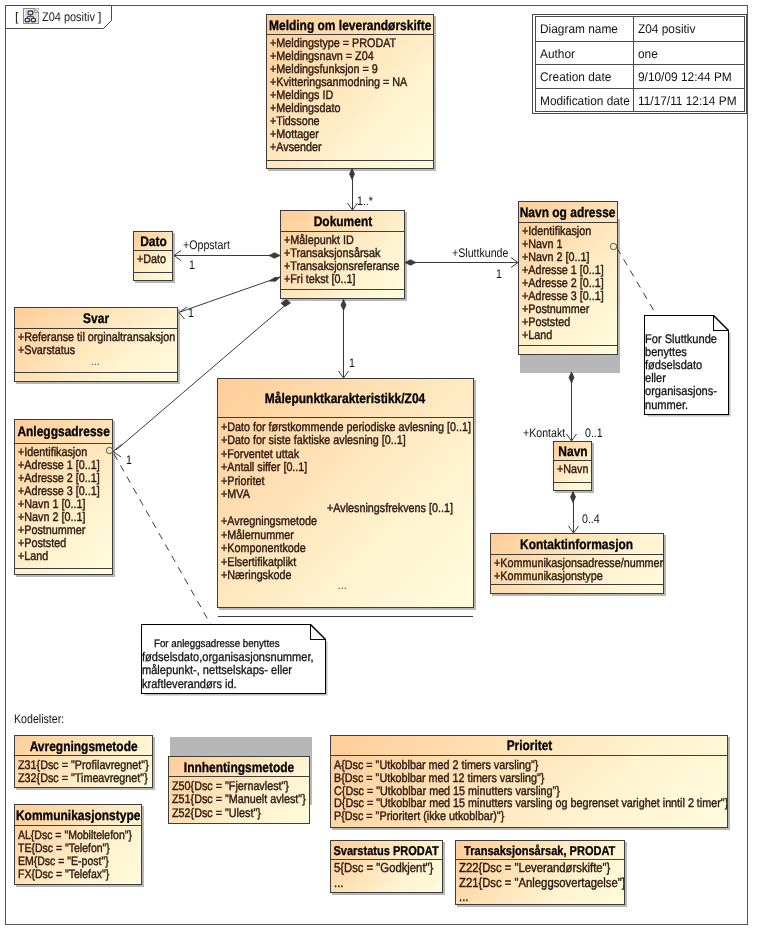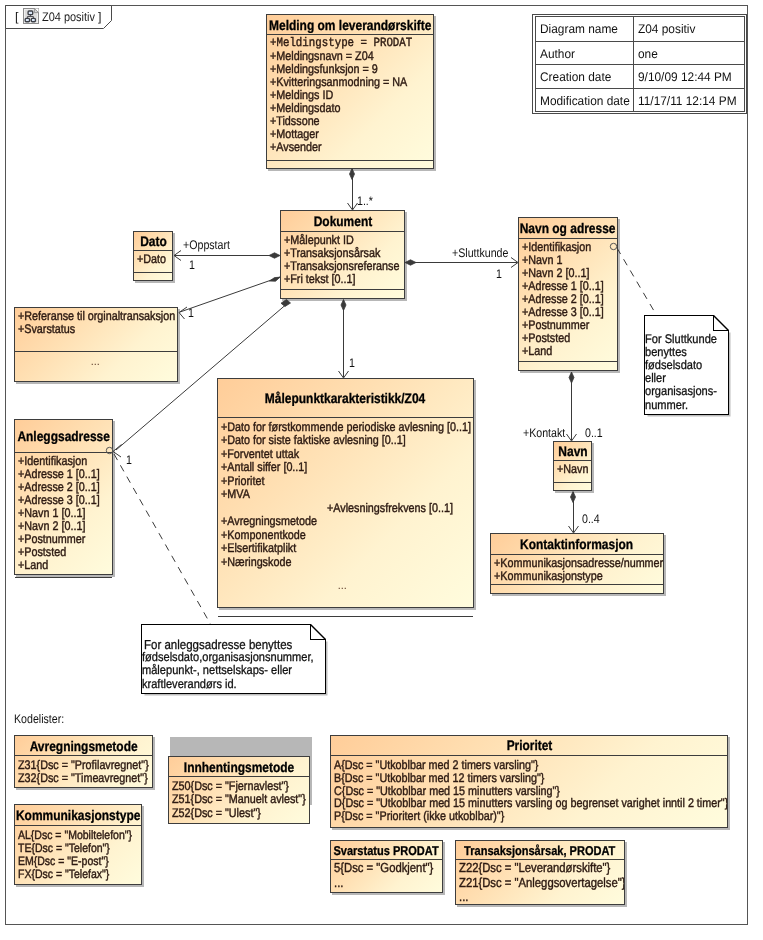--- a/index.html
+++ b/index.html
@@ -94,21 +94,21 @@
         <div class="cell k" style="width:98px;padding:0 0 0 4px;line-height:23px;"><span>Modification date</span></div>
         <div class="cell v" style="width:110px;padding:0 0 0 4px;line-height:23px;"><span>11/17/11 12:14 PM</span></div>
       </div>
   </div>
   <div class="umlshadow" style="left:268px;top:16px;width:168px;height:155px;"></div>
   <div class="umlbox" style="left:266px;top:14px;width:168px;height:155px;">
     <div class="hdr" style="height:20px;line-height:18px;font-size:13.9px;">
         <span>Melding om leverandørskifte</span>
       </div>
     <div class="body" style="height:125px;padding:1.5px 0 0 3px;font-size:12.5px;">
-      <div class="attr" style="line-height:13.1px;font-family:Liberation Mono, monospace;"><span>+Meldingstype = PRODAT</span></div>
+      <div class="attr" style="line-height:13.1px;"><span>+Meldingstype = PRODAT</span></div>
       <div class="attr" style="line-height:13.1px;"><span>+Meldingsnavn = Z04</span></div>
       <div class="attr" style="line-height:13.1px;"><span>+Meldingsfunksjon = 9</span></div>
       <div class="attr" style="line-height:13.1px;"><span>+Kvitteringsanmodning = NA</span></div>
       <div class="attr" style="line-height:13.1px;"><span>+Meldings ID</span></div>
       <div class="attr" style="line-height:13.1px;"><span>+Meldingsdato</span></div>
       <div class="attr" style="line-height:13.1px;"><span>+Tidssone</span></div>
       <div class="attr" style="line-height:13.1px;"><span>+Mottager</span></div>
       <div class="attr" style="line-height:13.1px;"><span>+Avsender</span></div>
     </div>
     <div class="foot" style="height:10px;"></div>
@@ -130,49 +130,52 @@
       </div>
     <div class="body" style="height:57px;padding:1.5px 0 0 3px;font-size:12.5px;">
       <div class="attr" style="line-height:13.1px;"><span>+Målepunkt ID</span></div>
       <div class="attr" style="line-height:13.1px;"><span>+Transaksjonsårsak</span></div>
       <div class="attr" style="line-height:13.1px;"><span>+Transaksjonsreferanse</span></div>
       <div class="attr" style="line-height:13.1px;"><span>+Fri tekst [0..1]</span></div>
     </div>
     <div class="foot" style="height:11px;"></div>
   </div>
   <div class="umlshadow" style="left:520px;top:219px;width:100px;height:154px;"></div>
-  <div class="umlbox" style="left:518px;top:217px;width:100px;height:154px;">
+  <div class="umlbox" style="left:518px;top:201px;width:100px;height:154px;">
     <div class="hdr" style="height:21px;line-height:19px;font-size:13.9px;">
         <span>Navn og adresse</span>
       </div>
     <div class="body" style="height:122px;padding:1.5px 0 0 3px;font-size:12.5px;">
       <div class="attr" style="line-height:13.1px;"><span>+Identifikasjon</span></div>
       <div class="attr" style="line-height:13.1px;"><span>+Navn 1</span></div>
       <div class="attr" style="line-height:13.1px;"><span>+Navn 2 [0..1]</span></div>
       <div class="attr" style="line-height:13.1px;"><span>+Adresse 1 [0..1]</span></div>
       <div class="attr" style="line-height:13.1px;"><span>+Adresse 2 [0..1]</span></div>
       <div class="attr" style="line-height:13.1px;"><span>+Adresse 3 [0..1]</span></div>
       <div class="attr" style="line-height:13.1px;"><span>+Postnummer</span></div>
       <div class="attr" style="line-height:13.1px;"><span>+Poststed</span></div>
       <div class="attr" style="line-height:13.1px;"><span>+Land</span></div>
     </div>
     <div class="foot" style="height:11px;"></div>
   </div>
   <div class="umlshadow" style="left:16px;top:309px;width:164px;height:75px;"></div>
   <div class="umlbox" style="left:14px;top:307px;width:164px;height:75px;">
+    <div class="hdr" style="height:21px;line-height:19px;font-size:13.9px;">
+        <span>Svar</span>
+      </div>
     <div class="body" style="height:43px;padding:1.5px 0 0 3px;font-size:12.5px;">
       <div class="attr" style="line-height:13.1px;"><span>+Referanse til orginaltransaksjon</span></div>
       <div class="attr" style="line-height:13.1px;"><span>+Svarstatus</span></div>
     </div>
       <div class="ell" style="position:absolute;left:75px;top:47px;font-size:12.5px;line-height:13px;"><span>...</span></div>
     <div class="foot" style="height:11px;"></div>
   </div>
   <div class="umlshadow" style="left:16px;top:421px;width:99px;height:156px;"></div>
   <div class="umlbox" style="left:14px;top:419px;width:99px;height:156px;">
-    <div class="hdr" style="height:33px;line-height:19px;font-size:13.9px;">
+    <div class="hdr" style="height:24px;line-height:19px;font-size:13.9px;">
         <span>Anleggsadresse</span>
       </div>
     <div class="body" style="height:124px;padding:1.5px 0 0 3px;font-size:12.5px;">
       <div class="attr" style="line-height:13.1px;"><span>+Identifikasjon</span></div>
       <div class="attr" style="line-height:13.1px;"><span>+Adresse 1 [0..1]</span></div>
       <div class="attr" style="line-height:13.1px;"><span>+Adresse 2 [0..1]</span></div>
       <div class="attr" style="line-height:13.1px;"><span>+Adresse 3 [0..1]</span></div>
       <div class="attr" style="line-height:13.1px;"><span>+Navn 1 [0..1]</span></div>
       <div class="attr" style="line-height:13.1px;"><span>+Navn 2 [0..1]</span></div>
       <div class="attr" style="line-height:13.1px;"><span>+Postnummer</span></div>
@@ -188,20 +191,21 @@
       </div>
     <div class="body" style="height:198px;padding:3px 0 0 3px;font-size:12.5px;">
       <div class="attr" style="line-height:13.45px;"><span>+Dato for førstkommende periodiske avlesning [0..1]</span></div>
       <div class="attr" style="line-height:13.45px;"><span>+Dato for siste faktiske avlesning [0..1]</span></div>
       <div class="attr" style="line-height:13.45px;"><span>+Forventet uttak</span></div>
       <div class="attr" style="line-height:13.45px;"><span>+Antall siffer [0..1]</span></div>
       <div class="attr" style="line-height:13.45px;"><span>+Prioritet</span></div>
       <div class="attr" style="line-height:13.45px;"><span>+MVA</span></div>
       <div class="attr" style="line-height:13.45px;text-align:right;"><span>+Avlesningsfrekvens [0..1]</span></div>
       <div class="attr" style="line-height:13.45px;"><span>+Avregningsmetode</span></div>
+      <div class="attr" style="line-height:13.45px;"><span>+Målernummer</span></div>
       <div class="attr" style="line-height:13.45px;"><span>+Komponentkode</span></div>
       <div class="attr" style="line-height:13.45px;"><span>+Elsertifikatplikt</span></div>
       <div class="attr" style="line-height:13.45px;"><span>+Næringskode</span></div>
     </div>
       <div class="ell" style="position:absolute;left:119px;top:200px;font-size:12.5px;line-height:13px;"><span>...</span></div>
     <div class="foot" style="height:11px;"></div>
   </div>
   <div class="umlshadow" style="left:555px;top:443px;width:39px;height:50px;"></div>
   <div class="umlbox" style="left:553px;top:441px;width:39px;height:50px;">
     <div class="hdr" style="height:19px;line-height:17px;font-size:13.9px;">
@@ -356,18 +360,18 @@
     <div class="ntext" style="left:1.2px;top:70.3px;font-size:12.5px;line-height:13.2px;"><span>organisasjons-</span></div>
     <div class="ntext" style="left:1.2px;top:83.5px;font-size:12.5px;line-height:13.2px;"><span>nummer.</span></div>
   </div>
   <div class="note" style="left:141px;top:624px;width:189px;height:74px;">
     <svg width="189" height="74" style="position:absolute;left:0;top:0;">
       <path d="M184.5 17.5 H186.5 V71.5 H3.5 V69.5 H184.5 Z" fill="#bdbdbd" stroke="none"></path>
       <path d="M0.5 0.5 H169.5 L184.5 15.5 V69.5 H0.5 Z" fill="#ffffff" stroke="#000" stroke-width="1" stroke-linejoin="miter" shape-rendering="crispEdges"></path>
       <path d="M169.5 0.5 V15.5 H184.5 Z" fill="#ffffff" stroke="#000" stroke-width="1" stroke-linejoin="miter" shape-rendering="crispEdges"></path>
       <path d="M169.5 0.5 L184.5 15.5" fill="none" stroke="#000" stroke-width="1.45"></path>
     </svg>
-    <div class="ntext" style="left:3px;top:14.0px;font-size:13px;line-height:13.2px;"><span>For anleggsadresse benyttes</span></div>
+    <div class="ntext" style="left:13px;top:14.0px;font-size:11px;line-height:13.2px;"><span>For anleggsadresse benyttes</span></div>
     <div class="ntext" style="left:1.2px;top:27.2px;font-size:12.5px;line-height:13.2px;"><span>fødselsdato,organisasjonsnummer,</span></div>
     <div class="ntext" style="left:1.2px;top:40.4px;font-size:12.5px;line-height:13.2px;"><span>målepunkt-, nettselskaps- eller</span></div>
     <div class="ntext" style="left:1.2px;top:53.6px;font-size:12.5px;line-height:13.2px;"><span>kraftleverandørs id.</span></div>
   </div>
 </div>
 
 </body></html>

